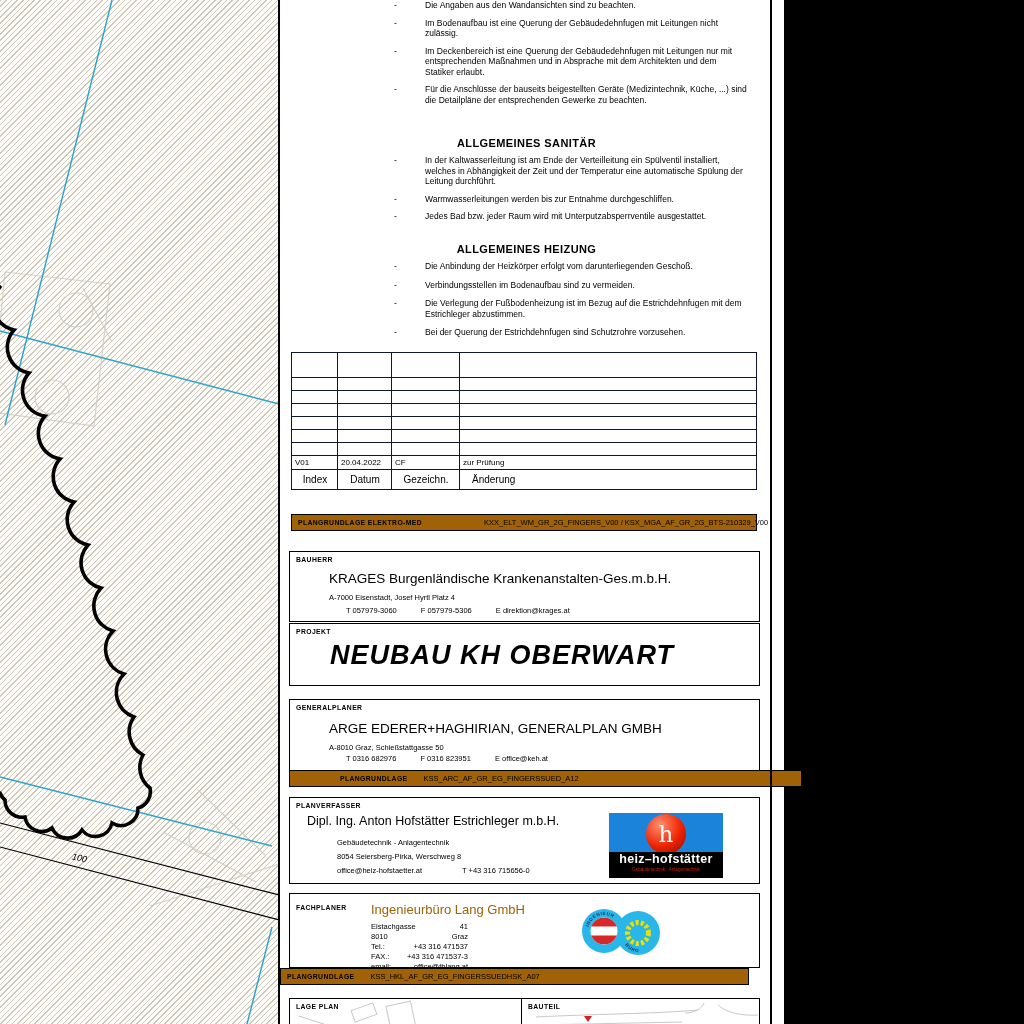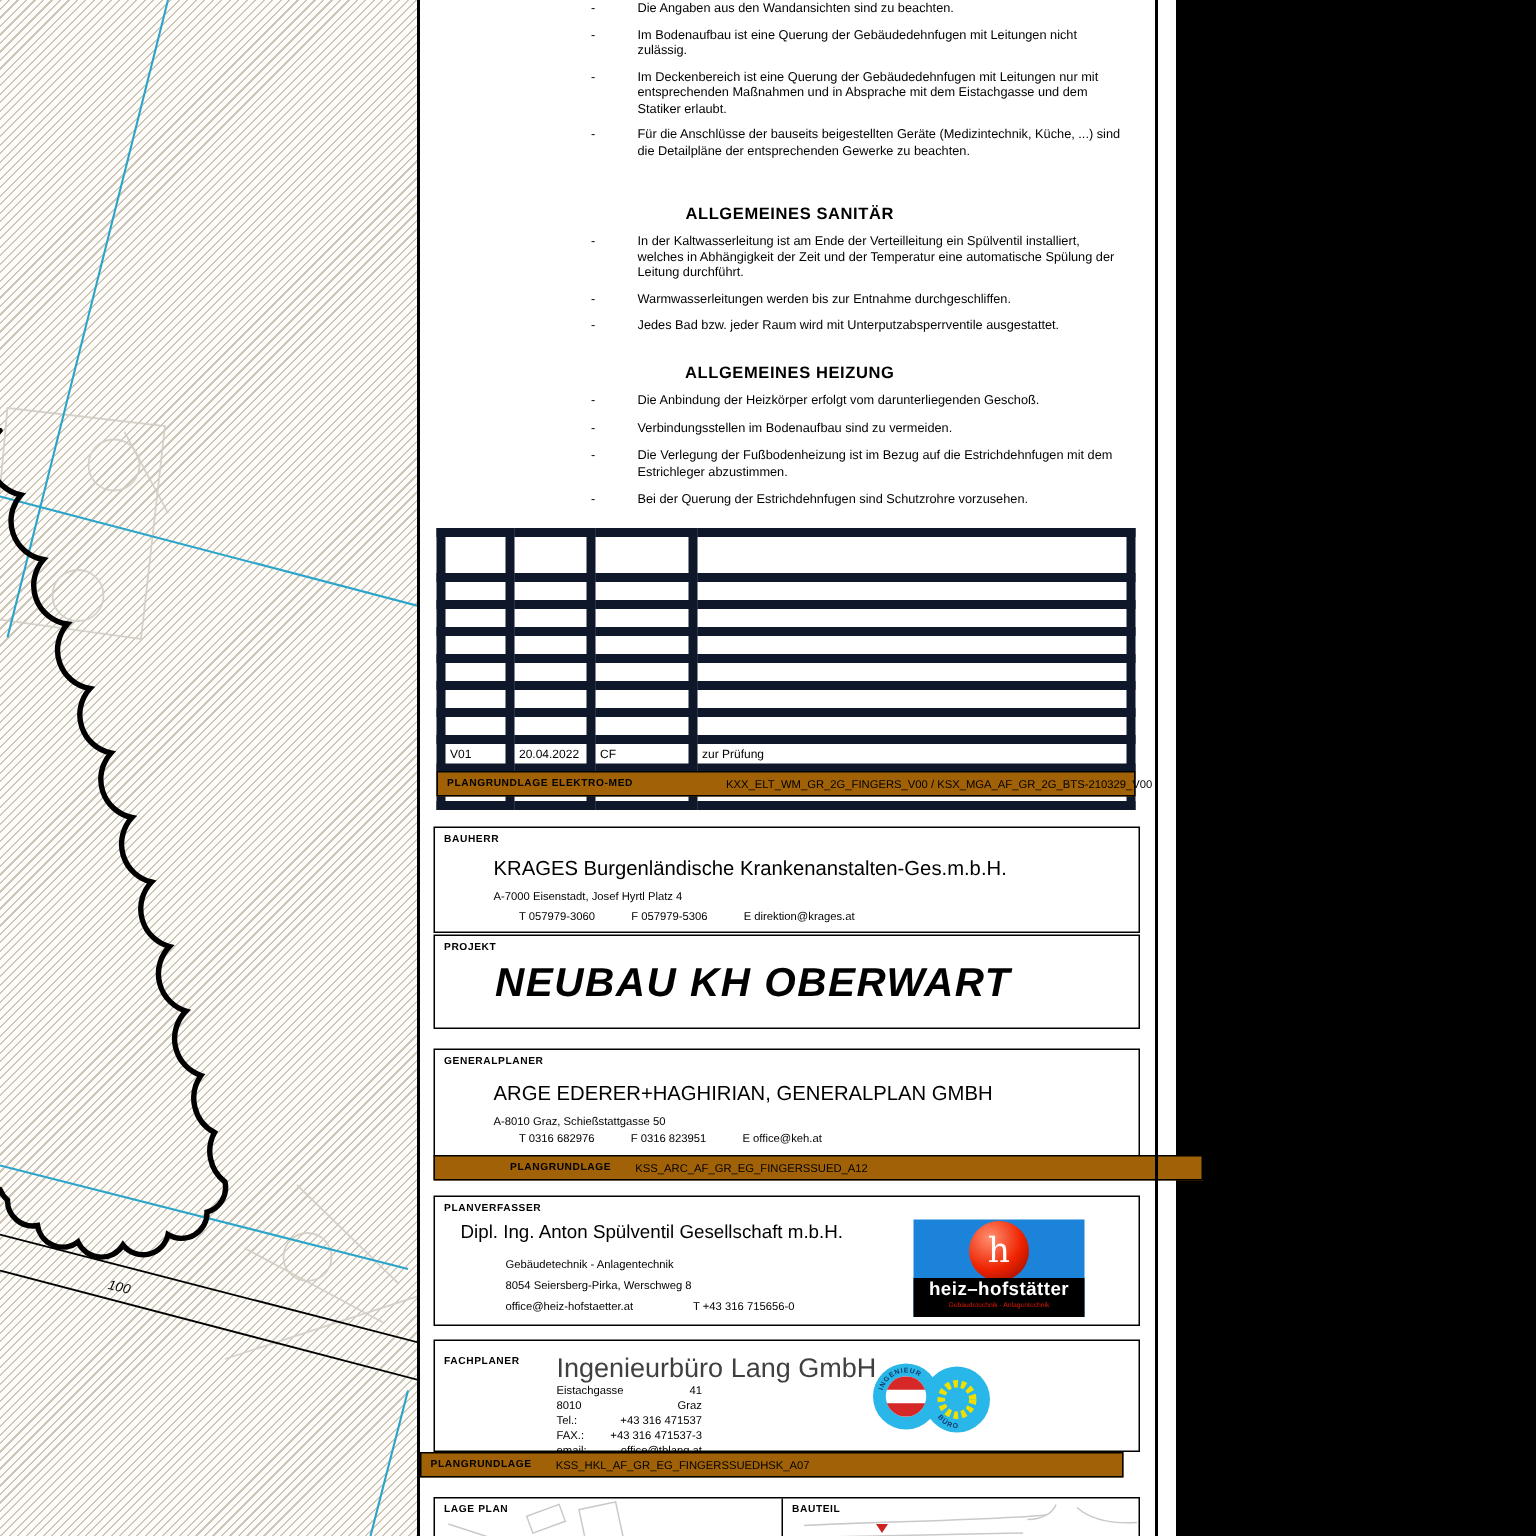--- a/index.html
+++ b/index.html
@@ -24,21 +24,21 @@
   .note-heading{margin:0 0 6px 13px;font-size:11px;font-weight:bold;letter-spacing:.4px;text-align:center;}
   .note-list{margin:0;padding:0;list-style:none;}
   .note-list li{position:relative;margin:0 0 7px 145px;width:322px;
     font-size:8.5px;line-height:10.5px;}
   .note-list.wide-gap li{margin-bottom:8px;}
   .note-list li::before{content:"-";position:absolute;left:-31px;}
 
   
   table.rev{position:absolute;left:11px;top:352px;width:466px;border-collapse:collapse;
     table-layout:fixed;}
-  table.rev td{border:6px solid #0f172a;font-size:8px;padding:0 2px 0 3px;overflow:hidden;
+  table.rev td{border:1px solid #0f172a;font-size:8px;padding:0 2px 0 3px;overflow:hidden;
     white-space:nowrap;}
   tr.r-tall td{height:24px;}
   tr.r-thin td{height:12px;}
   tr.r-entry td{height:13px;}
   tr.r-head td{height:19px;font-size:10px;text-align:center;}
   tr.r-head td.left{text-align:left;padding-left:12px;}
 
   
   .pg-bar{position:absolute;border:1px solid #000;height:15px;display:flex;align-items:center;
     background:#a16207;}
@@ -64,21 +64,21 @@
   .heiz-ball{position:absolute;left:37px;top:1px;width:40px;height:40px;border-radius:50%;
     background:radial-gradient(circle at 35% 28%,#ff9070,#ee2200 55%,#8f0d00 95%);
     display:flex;align-items:center;justify-content:center;
     color:#fff;font-family:"DejaVu Serif",serif;font-size:23px;line-height:23px;}
   .heiz-bar{position:absolute;bottom:0;left:0;width:114px;height:26px;background:#000;
     text-align:center;}
   .heiz-name{color:#fff;font-size:12.5px;font-weight:bold;line-height:15px;letter-spacing:.3px;}
   .heiz-sub{color:#e11900;font-size:4.5px;line-height:5px;}
 
   
-  .fp-name{position:absolute;top:8px;left:81px;font-size:18px;color:#404040;white-space:nowrap;}
+  .fp-name{position:absolute;top:8px;left:81px;font-size:13px;color:#a16207;white-space:nowrap;}
   .fp-rows{position:absolute;top:28px;left:81px;width:97px;font-size:7.5px;}
   .fp-row{display:flex;justify-content:space-between;height:10px;line-height:10px;white-space:nowrap;}
   .lang-logo{position:absolute;top:10px;left:291px;}
 
   
   .footer-box{position:absolute;top:998px;left:9px;width:469px;height:34px;border:1px solid #000;
     display:flex;background:#fff;}
   .lage{width:231px;border-right:1px solid #000;position:relative;overflow:hidden;}
   .bauteil{flex:1;position:relative;overflow:hidden;}
   .foot-label{position:absolute;top:4px;left:6px;font-size:6.8px;font-weight:bold;letter-spacing:.4px;}
@@ -126,21 +126,21 @@
   </svg>
   <div class="dim-label">100</div>
 </div>
 
 <div class="panel">
 
   <div class="note-section" style="top:0;">
     <ul class="note-list">
       <li>Die Angaben aus den Wandansichten sind zu beachten.</li>
       <li>Im Bodenaufbau ist eine Querung der Gebäudedehnfugen mit Leitungen nicht zulässig.</li>
-      <li>Im Deckenbereich ist eine Querung der Gebäudedehnfugen mit Leitungen nur mit entsprechenden Maßnahmen und in Absprache mit dem Eistachgasse und dem Statiker erlaubt.</li>
+      <li>Im Deckenbereich ist eine Querung der Gebäudedehnfugen mit Leitungen nur mit entsprechenden Maßnahmen und in Absprache mit dem Architekten und dem Statiker erlaubt.</li>
       <li>Für die Anschlüsse der bauseits beigestellten Geräte (Medizintechnik, Küche, ...) sind die Detailpläne der entsprechenden Gewerke zu beachten.</li>
     </ul>
   </div>
 
   <div class="note-section" style="top:137px;">
     <p class="note-heading">ALLGEMEINES SANITÄR</p>
     <ul class="note-list">
       <li>In der Kaltwasserleitung ist am Ende der Verteilleitung ein Spülventil installiert, welches in Abhängigkeit der Zeit und der Temperatur eine automatische Spülung der Leitung durchführt.</li>
       <li>Warmwasserleitungen werden bis zur Entnahme durchgeschliffen.</li>
       <li>Jedes Bad bzw. jeder Raum wird mit Unterputzabsperrventile ausgestattet.</li>
@@ -253,21 +253,21 @@
       <span>E office@keh.at</span>
     </div>
   </div>
   <div class="pg-bar" style="left:9px;top:770px;width:467px;padding-left:44px;">
     <span class="pg-label">PLANGRUNDLAGE</span>
     <span class="pg-value">KSS_ARC_AF_GR_EG_FINGERSSUED_A12</span>
   </div>
 
   <div class="sec" style="top:797px;height:85px;">
     <div class="sec-label">PLANVERFASSER</div>
-    <div class="pv-name">Dipl. Ing. Anton Spülventil Gesellschaft m.b.H.</div>
+    <div class="pv-name">Dipl. Ing. Anton Hofstätter Estrichleger m.b.H.</div>
     <div class="pv-line" style="top:40px;">Gebäudetechnik - Anlagentechnik</div>
     <div class="pv-line" style="top:54px;">8054 Seiersberg-Pirka, Werschweg 8</div>
     <div class="pv-line" style="top:68px;">
       <span>office@heiz-hofstaetter.at</span><b class="gap"></b>
       <span>T +43 316 715656-0</span>
     </div>
     <div class="heiz-logo">
       <div class="heiz-ball">
         <span>h</span>
       </div>

